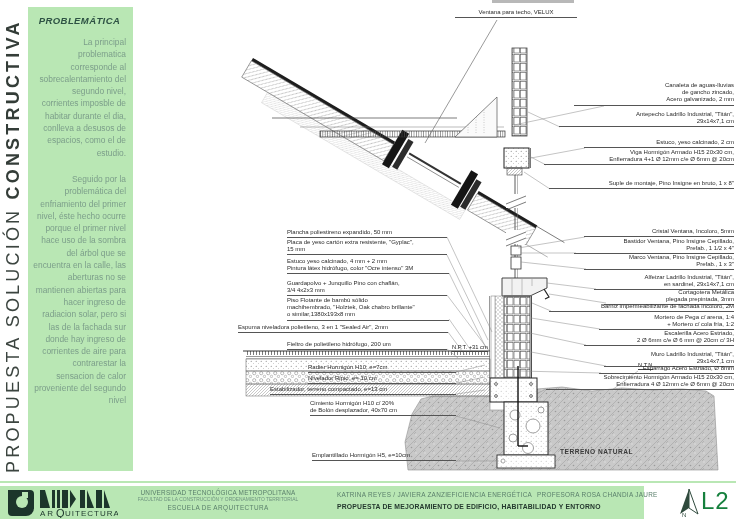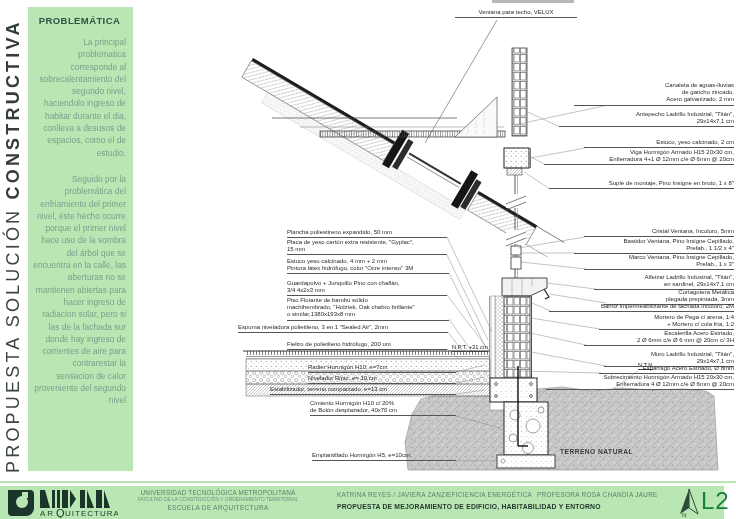--- a/index.html
+++ b/index.html
@@ -7,58 +7,58 @@
         font-family:"Liberation Sans",sans-serif;}
 
   
   .vtitle{position:absolute;left:3px;top:473px;transform-origin:0 0;transform:rotate(-90deg);
           width:470px;white-space:nowrap;font-size:18px;letter-spacing:3.2px;color:#3c4540;}
   .vtitle b{font-weight:bold;color:#343d38;}
 
   
   .sidebar{position:absolute;left:28px;top:7px;width:105px;height:464px;background:#b9e7b4;
            box-sizing:border-box;padding:8px 7px 0 5px;}
-  .sidebar h1{margin:0 0 10px 0;font-size:9.5px;text-align:center;color:#2e5244;letter-spacing:.4px;}
+  .sidebar h1{margin:0 0 10px 0;font-size:9.5px;text-align:center;color:#2e5244;letter-spacing:.4px;font-style:italic;}
   .sidebar p{margin:0 0 14px 0;font-size:8.4px;line-height:12.3px;text-align:right;color:#7c9e8a;}
 
   
   .draw{position:absolute;left:0;top:0;width:736px;height:519px;}
 
   
   .ann{position:absolute;font-size:6px;line-height:7.2px;color:#2b2b2b;white-space:pre-line;
        border-bottom:1px solid #555;padding-bottom:1px;}
   .ann.r{text-align:right;}
   .ann.l{text-align:left;}
   .lbl{position:absolute;font-size:5.8px;color:#222;white-space:nowrap;}
   .u{border-bottom:1px solid #444;padding-bottom:1px;}
   .terr{font-size:6.6px;font-weight:bold;letter-spacing:.5px;color:#3a3a3a;border:none;}
 
   
   .f-rule{position:absolute;left:0;top:481px;width:736px;height:2px;background:#b9e7b4;}
-  .footer{position:absolute;left:0;top:486px;width:724px;height:33px;background:#b9e7b4;}
+  .footer{position:absolute;left:0;top:486px;width:644px;height:33px;background:#b9e7b4;}
   .f-uni{position:absolute;left:128px;top:3px;width:180px;text-align:center;color:#5a7f6b;}
   .f-uni .l1{font-size:6.4px;letter-spacing:.2px;}
   .f-uni .l2{font-size:4.9px;margin-top:1px;color:#6e937f;}
   .f-uni .l3{font-size:6.4px;margin-top:2px;letter-spacing:.4px;}
   .f-row{position:absolute;top:5px;font-size:6.4px;color:#5a7f6b;letter-spacing:.3px;white-space:nowrap;}
   .f-proj{position:absolute;left:337px;top:17px;font-size:6.8px;font-weight:bold;color:#24392e;
           letter-spacing:.2px;white-space:nowrap;}
   .f-sheet{position:absolute;left:701px;top:1px;font-size:24px;color:#15803d;letter-spacing:1px;}
   .f-north{position:absolute;left:676px;top:2px;}
 </style>
 </head>
 <body>
 
 <div class="page">
 
   <div class="vtitle"><span>PROPUESTA SOLUCIÓN </span><b>CONSTRUCTIVA</b></div>
 
   <div class="sidebar">
     <h1>PROBLEMÁTICA</h1>
-    <p>La principal problematica corresponde al sobrecalentamiento del segundo nivel, haciendolo ingreso de habitar durante el dia, conlleva a desusos de espacios, como el de estudio.</p>
+    <p>La principal problematica corresponde al sobrecalentamiento del segundo nivel, corrientes imposble de habitar durante el dia, conlleva a desusos de espacios, como el de estudio.</p>
     <p>Seguido por la problemática del enfriamiento del primer nivel, éste hecho ocurre porque el primer nivel hace uso de la sombra del árbol que se encuentra en la calle, las aberturas no se mantienen abiertas para hacer ingreso de radiacion solar, pero si las de la fachada sur donde hay ingreso de corrientes de aire para contrarestar la sensacion de calor proveniente del segundo nivel</p>
   </div>
 
   <svg class="draw" viewBox="0 0 736 519" xmlns="http://www.w3.org/2000/svg">
     <defs>
       <pattern id="pBrick" width="13" height="9" patternUnits="userSpaceOnUse">
         <rect x="0.5" y="0.5" width="5.5" height="7.5" fill="#fff" stroke="#555" stroke-width="0.6"></rect>
         <rect x="7" y="0.5" width="5.5" height="7.5" fill="#fff" stroke="#555" stroke-width="0.6"></rect>
       </pattern>
       <pattern id="pHatch" width="5" height="5" patternUnits="userSpaceOnUse">

